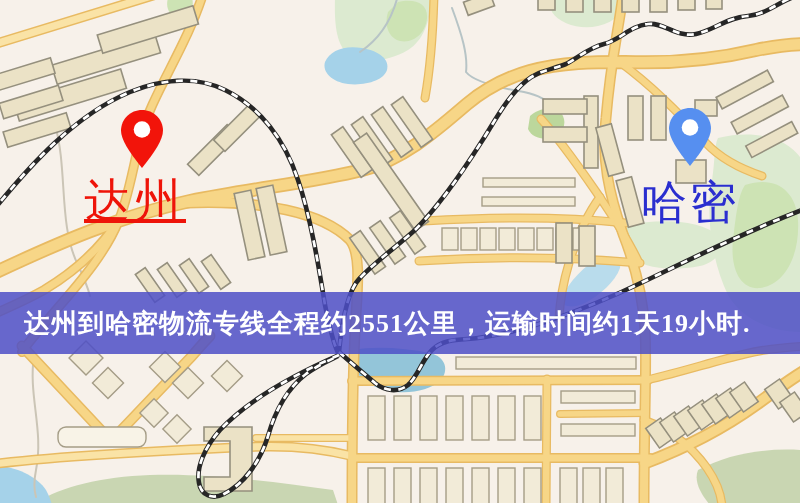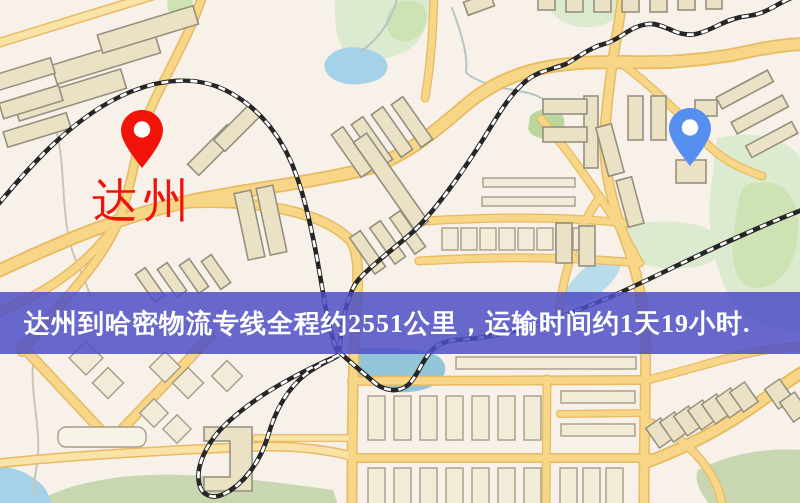--- a/index.html
+++ b/index.html
@@ -28,21 +28,21 @@
   .park{fill:#dcead0}.park2{fill:#cde3b4}.park3{fill:#c9d6b2}.parkd{fill:#bcd79c}
   .wat{fill:#a5d2e9}.wat2{fill:#93c5d9}.wat3{fill:#b9dcec}
   .stream{fill:none;stroke:#cbc5b6;stroke-width:2;stroke-linecap:round}
   .stream2{fill:none;stroke:#b7c4c6;stroke-width:2;stroke-linecap:round}
 
   .city-label{
     position:absolute;font-size:46px;font-weight:400;line-height:1;
     letter-spacing:5px;white-space:nowrap;z-index:3;
     text-shadow:0 0 1px rgba(255,255,255,.3);
   }
-  #origin-label{left:92px;top:178px;}
+  #origin-label{left:84px;top:178px;text-decoration:underline;}
   #dest-label{left:641px;top:180px;letter-spacing:3px;}
   #banner{
     position:absolute;left:0;top:292px;width:800px;height:62px;z-index:4;
     display:flex;align-items:center;
   }
   #banner span{
     padding-left:24px;font-size:26px;letter-spacing:1px;white-space:nowrap;
     font-family:"Liberation Serif","DejaVu Serif",serif;
     font-weight:bold;
   }
@@ -279,18 +279,19 @@
     <circle cx="23" cy="21.5" r="8.3" fill="#ffffff"></circle>
   </g>
   <g transform="translate(667,106)">
     <path d="M23 2 C11.4 2 2 11.2 2 22.6 C2 31.5 9.8 43.6 23 60 C36.2 43.6 44 31.5 44 22.6 C44 11.2 34.6 2 23 2 Z" fill="#568ff0"></path>
     <circle cx="23" cy="21.5" r="8.3" fill="#ffffff"></circle>
   </g>
 </svg>
 
 <div id="origin-label" class="city-label" style="color: rgb(238, 20, 9);">达州</div>
 
+<div id="dest-label" class="city-label" style="color: rgb(42, 46, 207);">哈密</div>
 
 <div id="banner" style="background: rgba(77, 79, 199, 0.85); color: rgb(255, 255, 255);">
   <span>达州到哈密物流专线全程约2551公里，运输时间约1天19小时.</span>
 </div>
 
 </div>
 
 </body></html>

